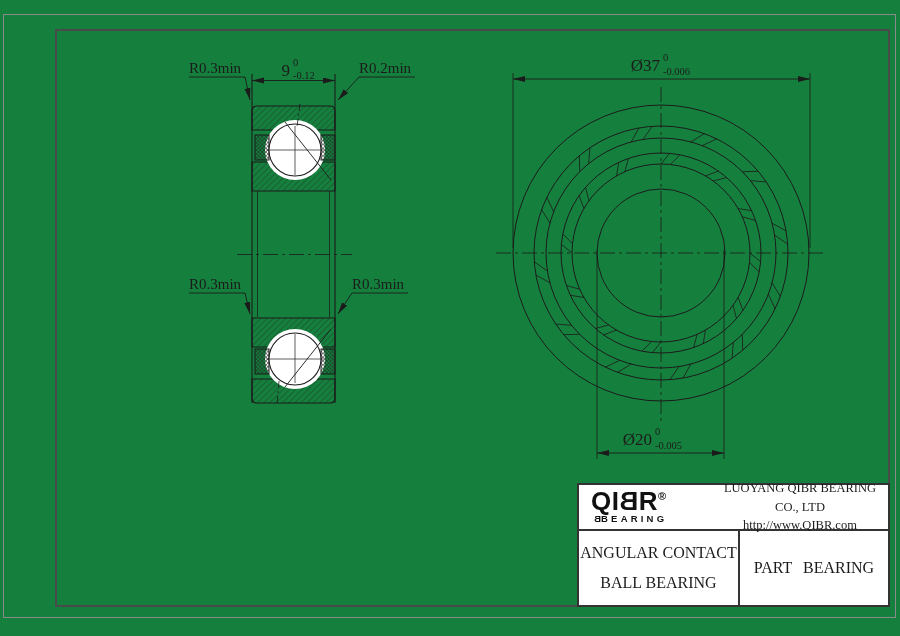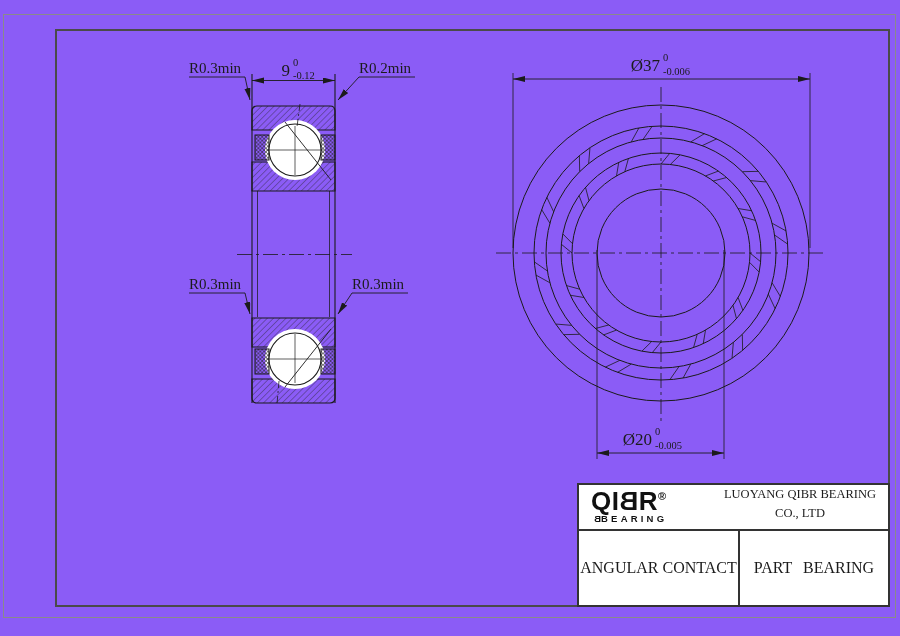--- a/index.html
+++ b/index.html
@@ -1,16 +1,16 @@
 <!DOCTYPE html>
 <html><head>
 <meta charset="utf-8">
 <style>
   html,body{margin:0;padding:0;background:#fff;}
-  .page{position:relative;width:900px;height:636px;background:#8b5cf6;overflow:hidden;
+  .page{position:relative;width:900px;height:636px;background:#15803d;overflow:hidden;
         font-family:"Liberation Serif",serif;color:#1b1b1b;}
   .border-outer{position:absolute;left:3px;top:14px;width:893px;height:604px;
         border:1px solid #8a8a8a;box-sizing:border-box;}
   .border-inner{position:absolute;left:55px;top:29px;width:835px;height:578px;
         border:2px solid #4a4a4a;box-sizing:border-box;}
   svg.drawing{position:absolute;left:0;top:0;}
   svg.drawing text{font-family:"Liberation Serif",serif;fill:#1b1b1b;}
   .dim-main{font-size:17px;}
   .dim-tol{font-size:10.5px;}
   .rlabel{font-size:15px;}
@@ -23,21 +23,21 @@
         display:flex;flex-direction:column;}
   .tb-row1{height:44px;display:flex;border-bottom:2px solid #333;flex:none;}
   .tb-logo{width:133px;display:flex;flex-direction:column;justify-content:center;
         padding-left:12px;box-sizing:border-box;}
   .logo-main{font-family:"Liberation Sans",sans-serif;font-weight:900;font-size:26px;
         line-height:.85;letter-spacing:.5px;color:#111;}
   .logo-main sup{font-size:11px;font-weight:700;vertical-align:10px;}
   .logo-sub{font-family:"Liberation Sans",sans-serif;font-weight:700;font-size:9.5px;
         letter-spacing:3.2px;color:#111;margin-top:1px;}
   .mirror{display:inline-block;transform:scaleX(-1);}
-  .tb-company{flex:1;display:flex;flex-direction:column;justify-content:space-between;
+  .tb-company{flex:1;display:flex;flex-direction:column;justify-content:center;
         text-align:center;font-size:12.5px;line-height:1.5;}
   .tb-row2{flex:1;display:flex;}
   .tb-cell{display:flex;flex-direction:column;justify-content:center;text-align:center;
         font-size:16px;line-height:1.85;}
   .tb-cell-left{width:161px;border-right:2px solid #333;box-sizing:border-box;flex:none;}
   .tb-cell-right{flex:1;}
   .pn-label{word-spacing:7px;}
 </style>
 </head>
 <body>
@@ -215,24 +215,26 @@
   </svg>
 
   <div class="titleblock">
     <div class="tb-row1">
       <div class="tb-logo">
         <div class="logo-main"><span>QI</span><span class="mirror">B</span><span>R</span><sup>®</sup></div>
         <div class="logo-sub"><span class="mirror">B</span><span>BEARING</span></div>
       </div>
       <div class="tb-company">
         <div>LUOYANG QIBR BEARING CO., LTD</div>
+        <div>http://www.QIBR.com</div>
       </div>
     </div>
     <div class="tb-row2">
       <div class="tb-cell tb-cell-left">
         <div>ANGULAR CONTACT</div>
+        <div>BALL BEARING</div>
       </div>
       <div class="tb-cell tb-cell-right">
         <div class="pn-label">PART BEARING</div>
       </div>
     </div>
   </div>
 </div>
 
 </body></html>

